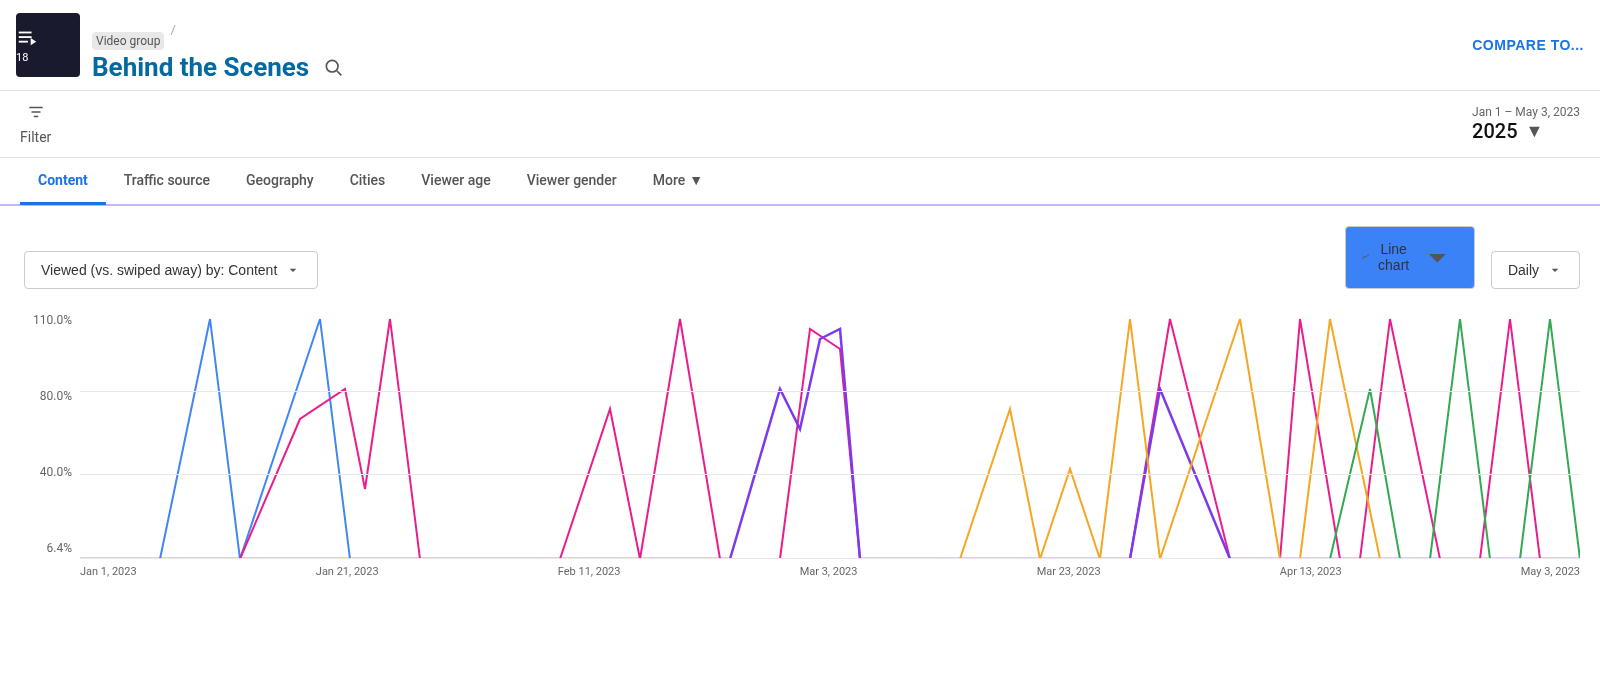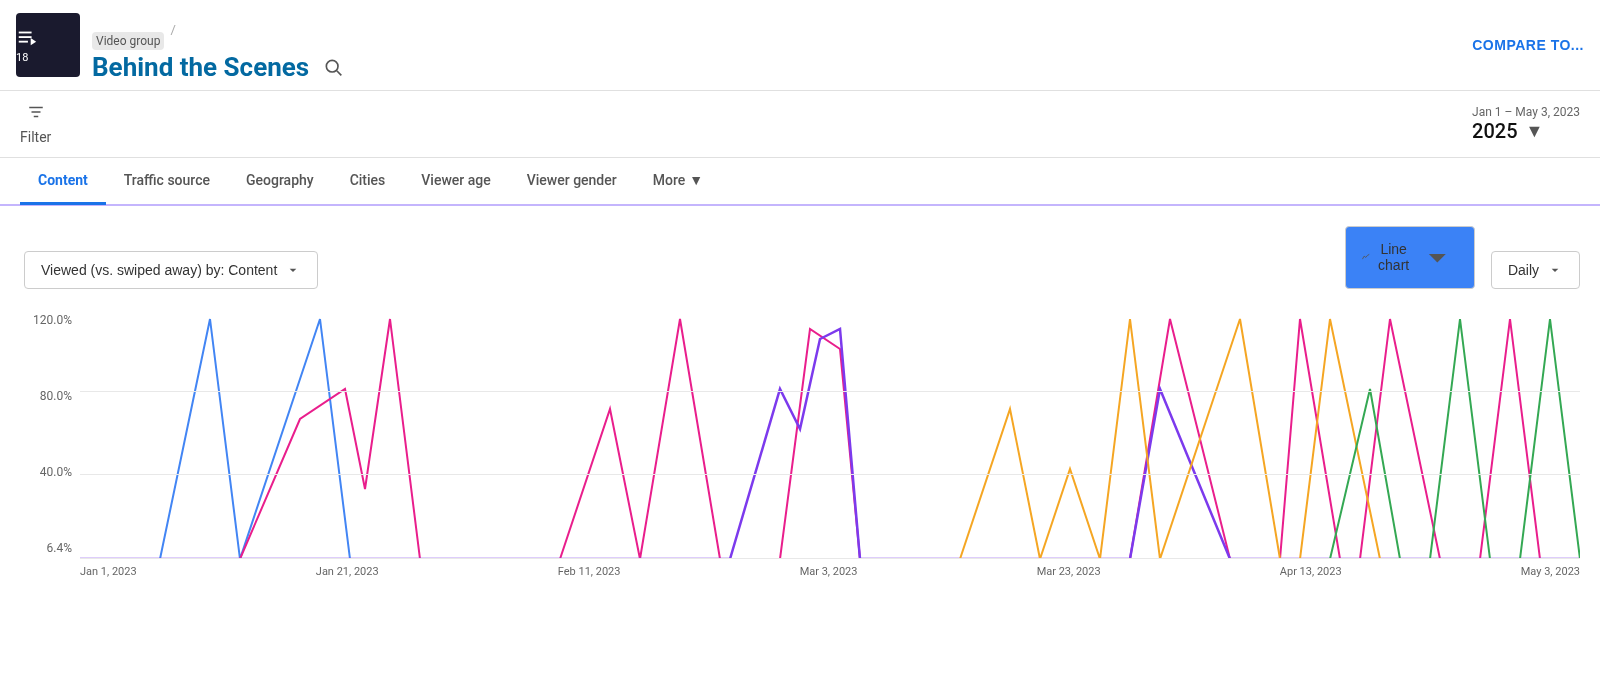--- a/index.html
+++ b/index.html
@@ -343,21 +343,21 @@
   </button>
 </div>
 
 <div class="chart-area">
   <div class="chart-container">
 
     <div class="y-axis">
       <span class="y-label">6.4%</span>
       <span class="y-label">40.0%</span>
       <span class="y-label">80.0%</span>
-      <span class="y-label">120.0%</span>
+      <span class="y-label">110.0%</span>
     </div>
 
     <div class="chart-plot">
       
       <div class="grid-lines">
         <div class="grid-line" style="bottom: 0%"></div>
         <div class="grid-line" style="bottom: 33.3%"></div>
         <div class="grid-line" style="bottom: 66.6%"></div>
 
       </div>

